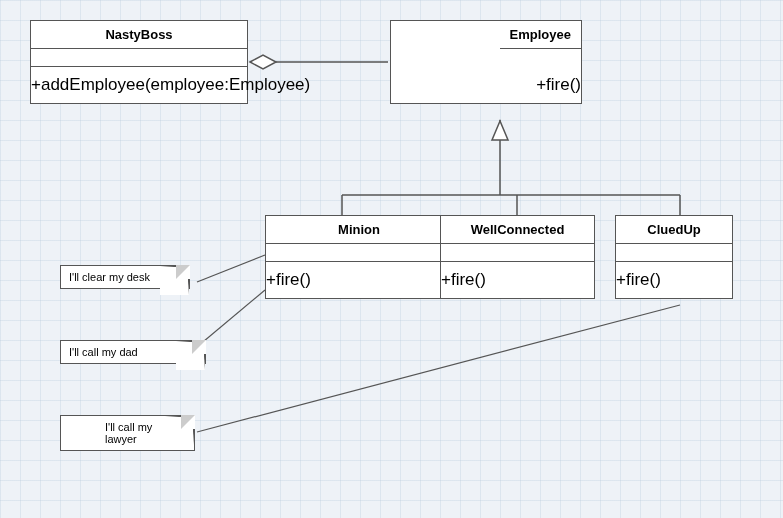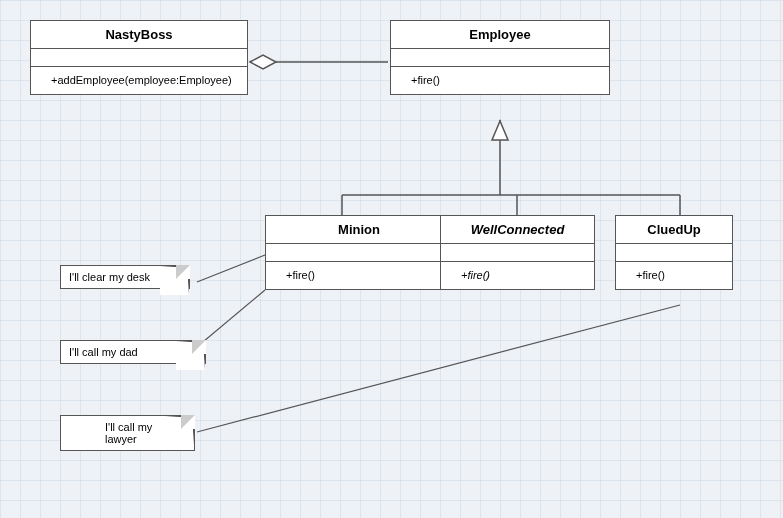--- a/index.html
+++ b/index.html
@@ -34,24 +34,24 @@
       padding: 5px 10px;
       text-align: center;
       font-weight: bold;
       font-size: 13px;
       min-height: 28px;
       display: flex;
       align-items: center;
       justify-content: center;
     }
     .uml-class-section {
-      padding: 5px 20px;
+      padding: 5px 0;
       min-height: 20px;
       border-bottom: 1.5px solid #555;
-      font-size: 11px;
+      font-size: 17px;
       line-height: 1.5;
     }
     .uml-class-section:last-child {
       border-bottom: none;
     }
     .uml-class-section-empty {
       min-height: 18px;
     }
     svg.connections {
       position: absolute;
@@ -139,41 +139,41 @@
   <div class="uml-class" style="left:30px; top:20px; width:218px;">
     <div class="uml-class-header">
       <span>NastyBoss</span>
     </div>
     <div class="uml-class-section uml-class-section-empty"></div>
     <div class="uml-class-section">
       <div>+addEmployee(employee:Employee)</div>
     </div>
   </div>
 
-  <div class="uml-class" style="left:390px; top:20px; width:220px;">
+  <div class="uml-class" style="left:390px; top:20px; width:192px;align-items:flex-end;">
     <div class="uml-class-header">
       <span>Employee</span>
     </div>
     <div class="uml-class-section uml-class-section-empty"></div>
     <div class="uml-class-section">
       <div>+fire()</div>
     </div>
   </div>
 
   <div class="uml-class" style="left:265px; top:215px; width:188px;justify-content:space-between;">
     <div class="uml-class-header">
       <span>Minion</span>
     </div>
     <div class="uml-class-section uml-class-section-empty"></div>
     <div class="uml-class-section">
       <div>+fire()</div>
     </div>
   </div>
 
-  <div class="uml-class" style="left:440px; top:215px; width:155px;font-style:italic;">
+  <div class="uml-class" style="left:440px; top:215px; width:155px;">
     <div class="uml-class-header">
       <span>WellConnected</span>
     </div>
     <div class="uml-class-section uml-class-section-empty"></div>
     <div class="uml-class-section">
       <div>+fire()</div>
     </div>
   </div>
 
   <div class="uml-class" style="left:615px; top:215px; width:118px;">

